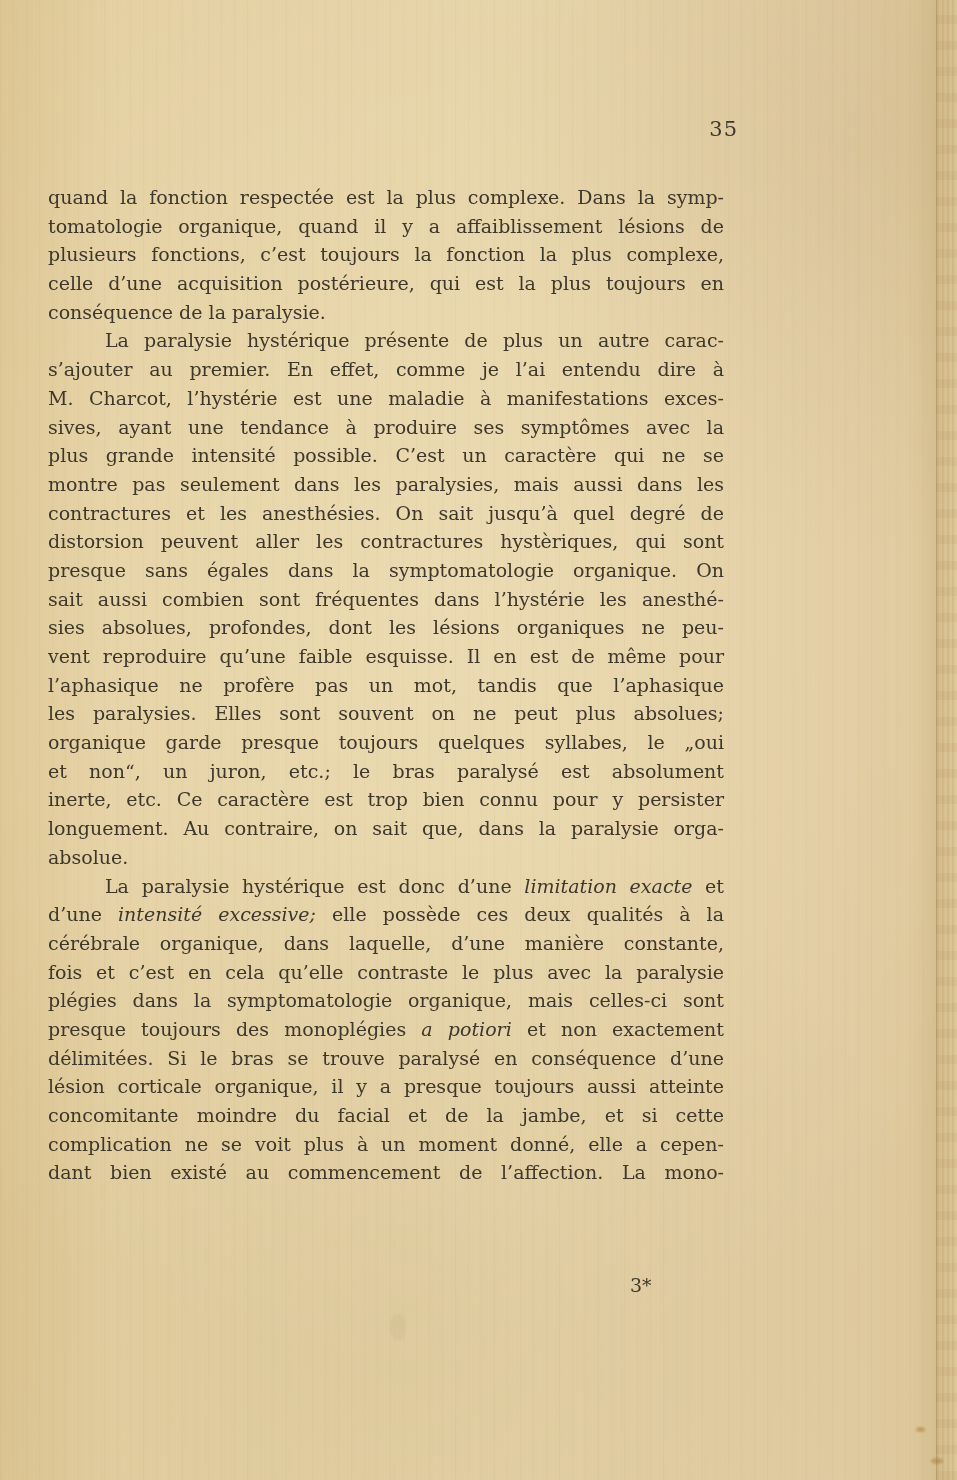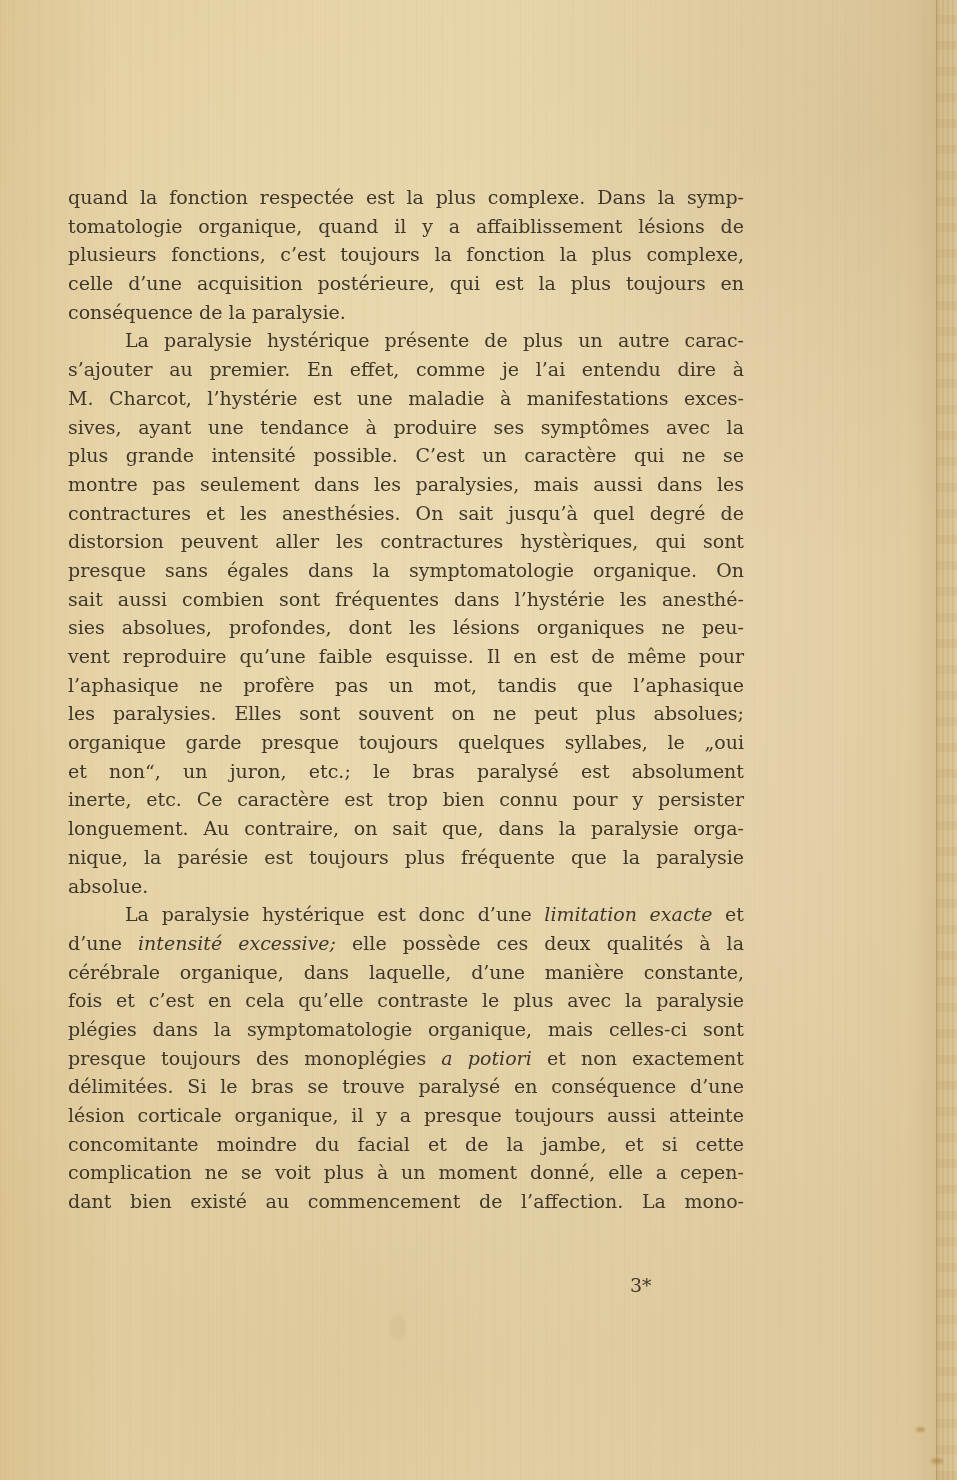--- a/index.html
+++ b/index.html
@@ -42,21 +42,21 @@
   .speck { position: absolute; border-radius: 50%; filter: blur(1px); }
   .speck.s1 { right: 32px; bottom: 48px; width: 9px; height: 5px; background: rgba(172,126,56,0.55); }
   .speck.s2 { right: 14px; bottom: 16px; width: 12px; height: 6px; background: rgba(160,115,50,0.45); }
   .speck.s3 { left: 390px; bottom: 140px; width: 16px; height: 26px; background: rgba(150,115,60,0.08); }
 
   .page-number {
     position: absolute; top: 117px; left: 62px; width: 676px;
     text-align: right; font-size: 21px; letter-spacing: 1px;
   }
   .text-block {
-    position: absolute; top: 183px; left: 68px; width: 676px;
+    position: absolute; top: 183px; left: 48px; width: 676px;
     font-size: 19px; line-height: 28.7px;
   }
   .line { text-align: justify; text-align-last: justify; height: 28.7px; overflow: visible; }
   .line.last { text-align-last: left; }
   .line.indent { text-indent: 57px; }
   .it { font-style: italic; }
   .signature-mark {
     position: absolute; top: 1274px; left: 630px;
     font-size: 19px;
   }
@@ -65,20 +65,21 @@
 <body>
 
 <div class="page">
   <div class="grain"></div>
   <div class="edge-shade"></div>
   <div class="edge-strip"></div>
   <div class="speck s1"></div>
   <div class="speck s2"></div>
   <div class="speck s3"></div>
 
+  <div class="page-number">35</div>
 
   <div class="text-block">
       <div>
         <div class="line"><span>quand la fonction respectée est la plus complexe. Dans la symp-</span></div>
         <div class="line"><span>tomatologie organique, quand il y a affaiblissement lésions de</span></div>
         <div class="line"><span>plusieurs fonctions, c’est toujours la fonction la plus complexe,</span></div>
         <div class="line"><span>celle d’une acquisition postérieure, qui est la plus toujours en</span></div>
         <div class="line last"><span>conséquence de la paralysie.</span></div>
       </div>
       <div>
@@ -93,21 +94,20 @@
         <div class="line"><span>presque sans égales dans la symptomatologie organique. On</span></div>
         <div class="line"><span>sait aussi combien sont fréquentes dans l’hystérie les anesthé-</span></div>
         <div class="line"><span>sies absolues, profondes, dont les lésions organiques ne peu-</span></div>
         <div class="line"><span>vent reproduire qu’une faible esquisse. Il en est de même pour</span></div>
         <div class="line"><span>l’aphasique ne profère pas un mot, tandis que l’aphasique</span></div>
         <div class="line"><span>les paralysies. Elles sont souvent on ne peut plus absolues;</span></div>
         <div class="line"><span>organique garde presque toujours quelques syllabes, le „oui</span></div>
         <div class="line"><span>et non“, un juron, etc.; le bras paralysé est absolument</span></div>
         <div class="line"><span>inerte, etc. Ce caractère est trop bien connu pour y persister</span></div>
         <div class="line"><span>longuement. Au contraire, on sait que, dans la paralysie orga-</span></div>
-        <div class="line"><span>nique, la parésie est toujours plus fréquente que la paralysie</span></div>
         <div class="line last"><span>absolue.</span></div>
       </div>
       <div>
         <div class="line indent"><span>La paralysie hystérique est donc d’une </span><span class="it">limitation exacte</span><span> et</span></div>
         <div class="line"><span>d’une </span><span class="it">intensité excessive;</span><span> elle possède ces deux qualités à la</span></div>
         <div class="line"><span>cérébrale organique, dans laquelle, d’une manière constante,</span></div>
         <div class="line"><span>fois et c’est en cela qu’elle contraste le plus avec la paralysie</span></div>
         <div class="line"><span>plégies dans la symptomatologie organique, mais celles-ci sont</span></div>
         <div class="line"><span>presque toujours des monoplégies </span><span class="it">a potiori</span><span> et non exactement</span></div>
         <div class="line"><span>délimitées. Si le bras se trouve paralysé en conséquence d’une</span></div>

